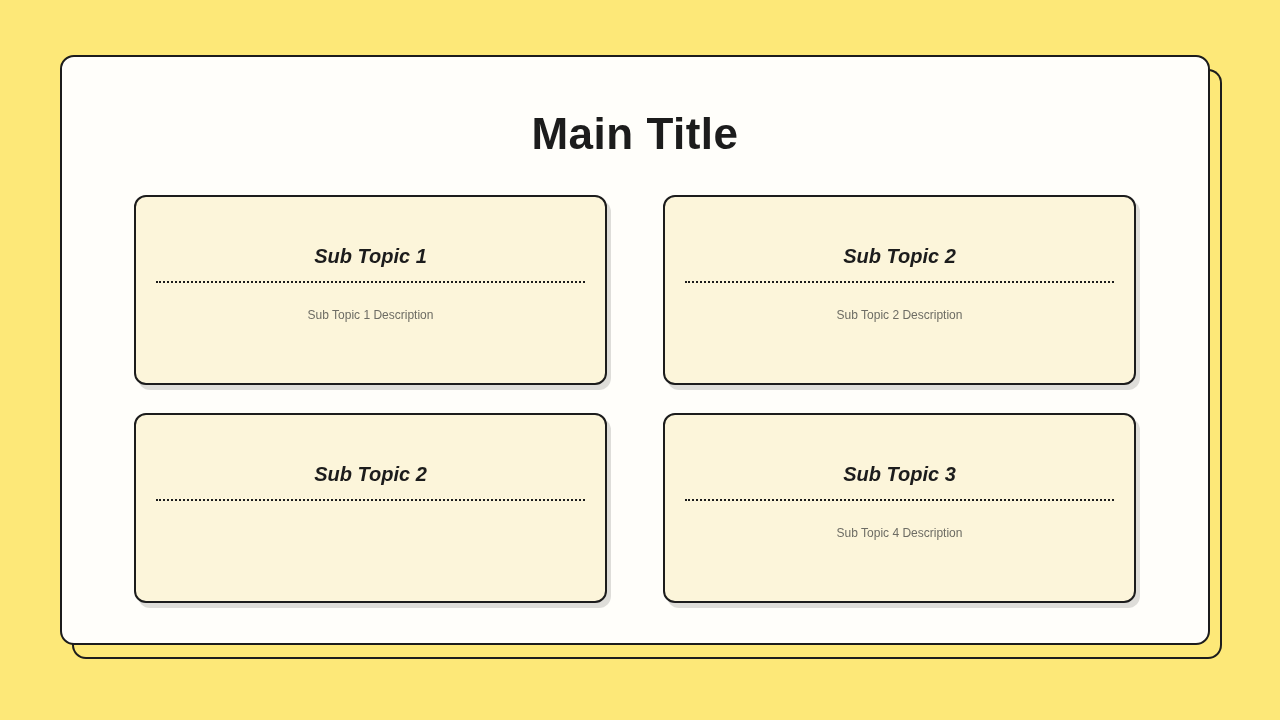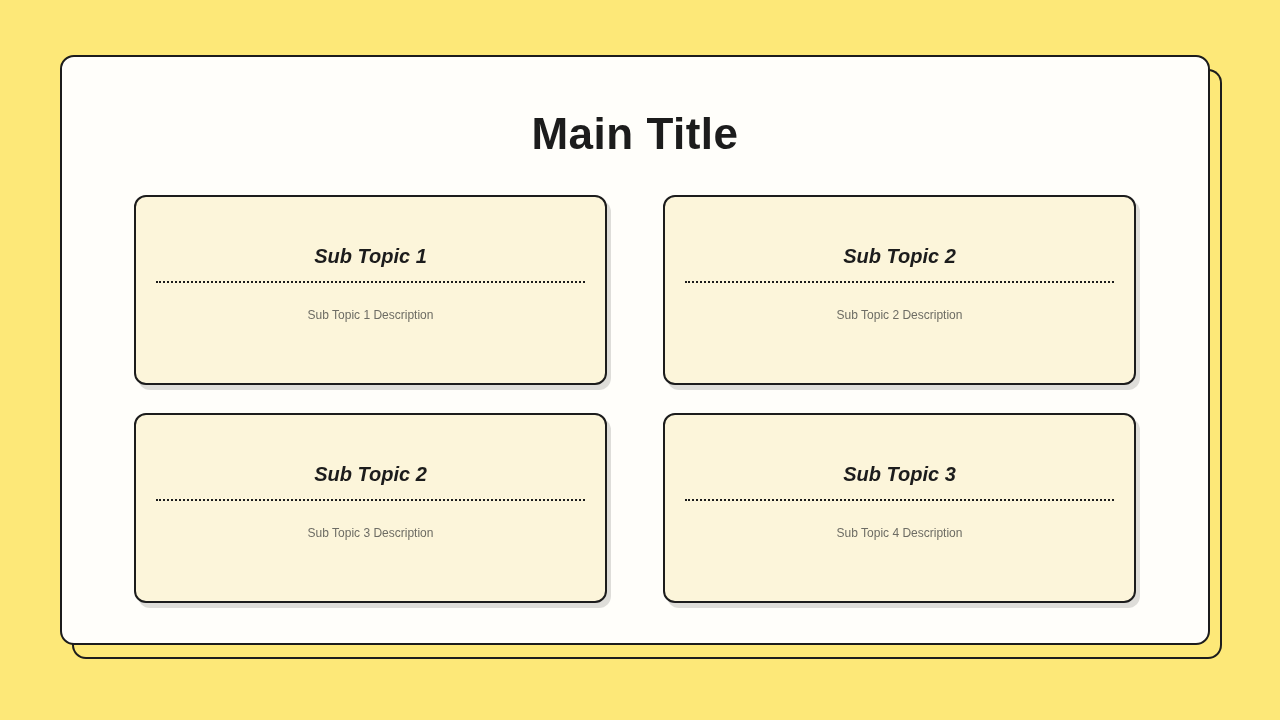--- a/index.html
+++ b/index.html
@@ -99,21 +99,20 @@
 
       <div class="topic-card">
         <h2 class="topic-card-title">Sub Topic 2</h2>
         <hr class="dotted-divider">
         <p class="topic-card-desc">Sub Topic 2 Description</p>
       </div>
 
       <div class="topic-card">
         <h2 class="topic-card-title">Sub Topic 2</h2>
         <hr class="dotted-divider">
-        <p class="topic-card-desc">Sub Topic 3 Description</p>
       </div>
 
       <div class="topic-card">
         <h2 class="topic-card-title">Sub Topic 3</h2>
         <hr class="dotted-divider">
         <p class="topic-card-desc">Sub Topic 4 Description</p>
       </div>
 
     </div>
   </div>

